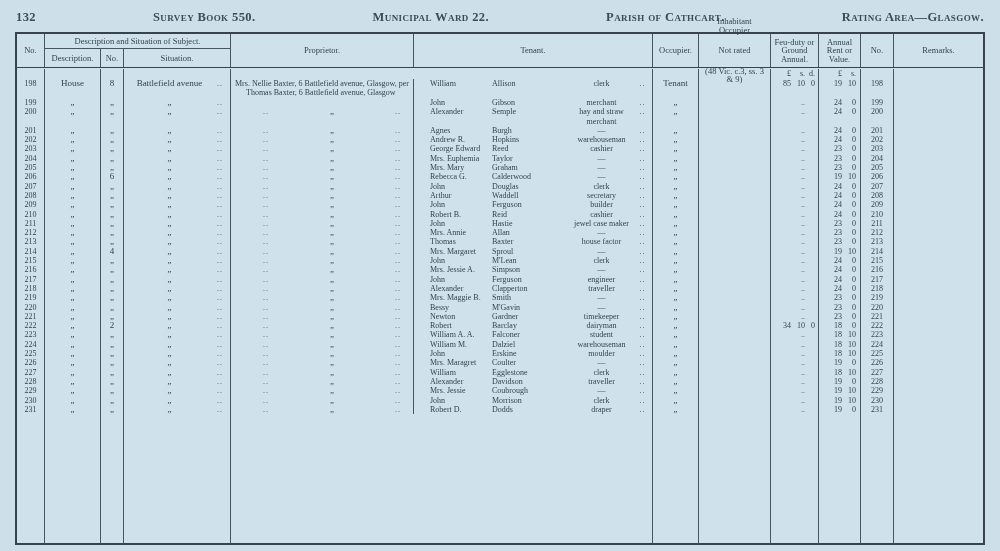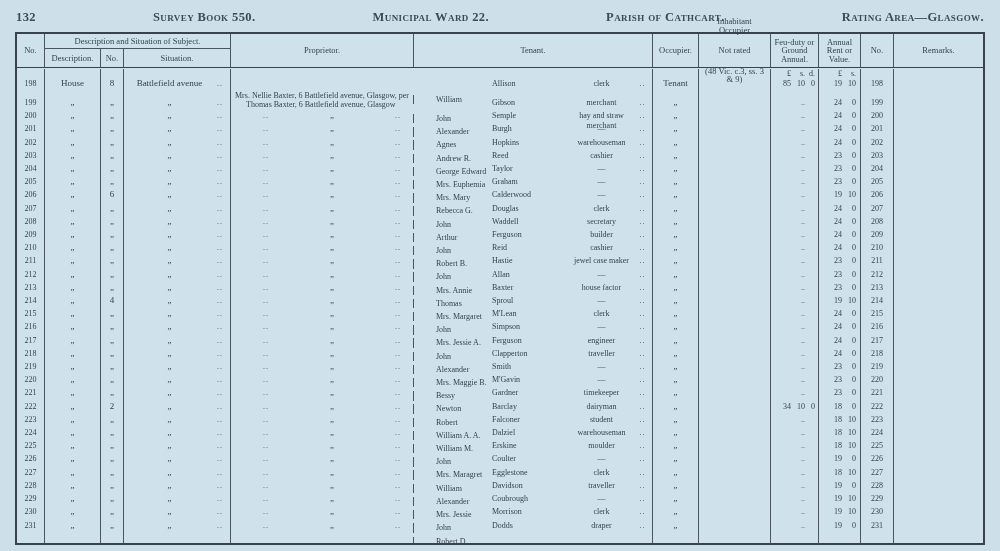--- a/index.html
+++ b/index.html
@@ -42,29 +42,29 @@
   .tbody{flex:1 1 auto;display:flex;flex-direction:column;overflow:hidden;}
   .unitrow{flex:0 0 10px;margin-top:1px;}
   .row{min-height:9.3px;}
   .rh2{min-height:19px;}
   .fill{flex:1 1 auto;}
   .ctr{text-align:center;}
   .dts{letter-spacing:1px;}
   .ditto{font-size:9px;}
   .prop{position:relative;}
   .ptext{
-    position:absolute;top:12px;left:4px;right:4px;
+    position:absolute;top:0;left:4px;right:4px;
     padding-left:11px;text-indent:-11px;line-height:9.3px;
   }
   .pd{display:flex;justify-content:space-between;padding:0 10px 0 30px;}
   .m3{display:grid;grid-template-columns:17px 14px 10px;justify-content:end;padding-right:3px;}
   .m3 i{font-style:normal;text-align:right;}
   .m2{display:grid;grid-template-columns:21px 14px;justify-content:end;padding-right:4px;}
   .m2 i{font-style:normal;text-align:right;}
-  .tname{padding-left:22px;margin-top:16px;}
+  .tname{padding-left:16px;}
 </style>
 </head>
 <body>
 
 <div class="titlebar">
   <span class="seg">132</span>
   <span class="seg">Survey Book 550.</span>
   <span class="seg">Municipal Ward 22.</span>
   <span class="seg">Parish of Cathcart.</span>
   <span class="seg">Rating Area—Glasgow.</span>

